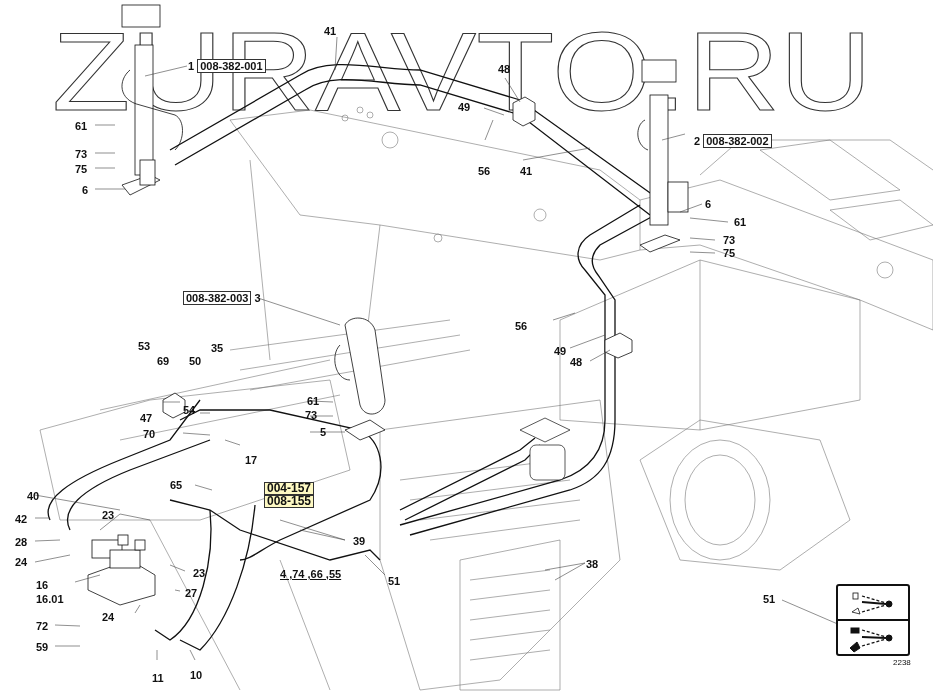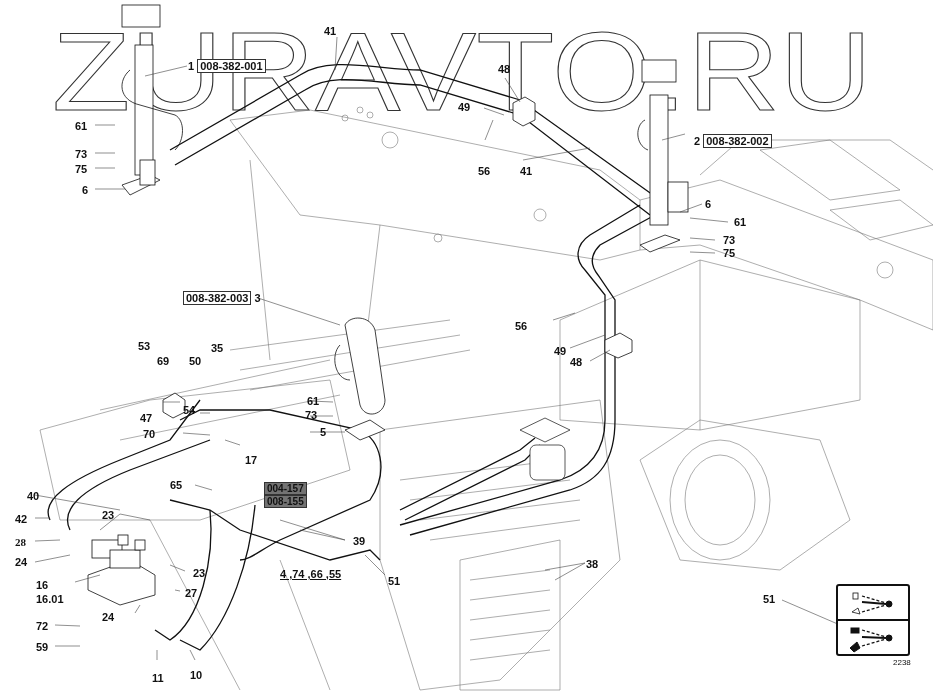--- a/index.html
+++ b/index.html
@@ -1,20 +1,20 @@
 <!DOCTYPE html>
 <html><head>
 <meta charset="utf-8">
 <style>
   html, body { margin:0; padding:0; background:#ffffff; }
   body { width:933px; height:698px; overflow:hidden; position:relative; font-family:"Liberation Sans", sans-serif; }
   #canvas { position:absolute; left:0; top:0; width:933px; height:698px; }
   .lbl { position:absolute; font-family:"Liberation Sans", sans-serif; font-weight:bold; font-size:11px; color:#111; line-height:12px; white-space:nowrap; }
   .box { border:1px solid #333; padding:0 2px; background:#fff; }
-  .box2 { border:1px solid #333; padding:0 2px; background:#737373; line-height:11px; font-size:10px; }
+  .box2 { border:1px solid #333; padding:0 2px; background:#fef9c3; line-height:11px; font-size:12px; }
   .small { font-size:8px; font-weight:normal; }
 </style>
 </head>
 <body>
 
 <svg id="canvas" viewBox="0 0 933 698" xmlns="http://www.w3.org/2000/svg">
 
   <text x="52" y="110" font-family="Liberation Sans, sans-serif" font-size="112" fill="none" stroke="#333" stroke-width="1" textLength="820" lengthAdjust="spacingAndGlyphs">ZURAVTO.RU</text>
 
   <g stroke="#777" stroke-width="0.6" fill="none">
@@ -222,21 +222,21 @@
 <div class="lbl" style="left:143px;top:428px;">70</div>
 <div class="lbl" style="left:245px;top:454px;">17</div>
 
 <div class="lbl" style="left:307px;top:395px;">61</div>
 <div class="lbl" style="left:305px;top:409px;">73</div>
 <div class="lbl" style="left:320px;top:426px;">5</div>
 
 <div class="lbl" style="left:170px;top:479px;">65</div>
 <div class="lbl" style="left:15px;top:490px;margin-left:12px;">40</div>
 <div class="lbl" style="left:15px;top:513px;">42</div>
-<div class="lbl" style="left:15px;top:536px;font-family:Liberation Serif, serif;">28</div>
+<div class="lbl" style="left:15px;top:536px;">28</div>
 <div class="lbl" style="left:15px;top:556px;">24</div>
 <div class="lbl" style="left:102px;top:509px;">23</div>
 <div class="lbl" style="left:193px;top:567px;">23</div>
 <div class="lbl" style="left:185px;top:587px;">27</div>
 <div class="lbl" style="left:102px;top:611px;">24</div>
 <div class="lbl" style="left:36px;top:579px;">16</div>
 <div class="lbl" style="left:36px;top:593px;">16.01</div>
 <div class="lbl" style="left:36px;top:620px;">72</div>
 <div class="lbl" style="left:36px;top:641px;">59</div>
 <div class="lbl" style="left:152px;top:672px;">11</div>

